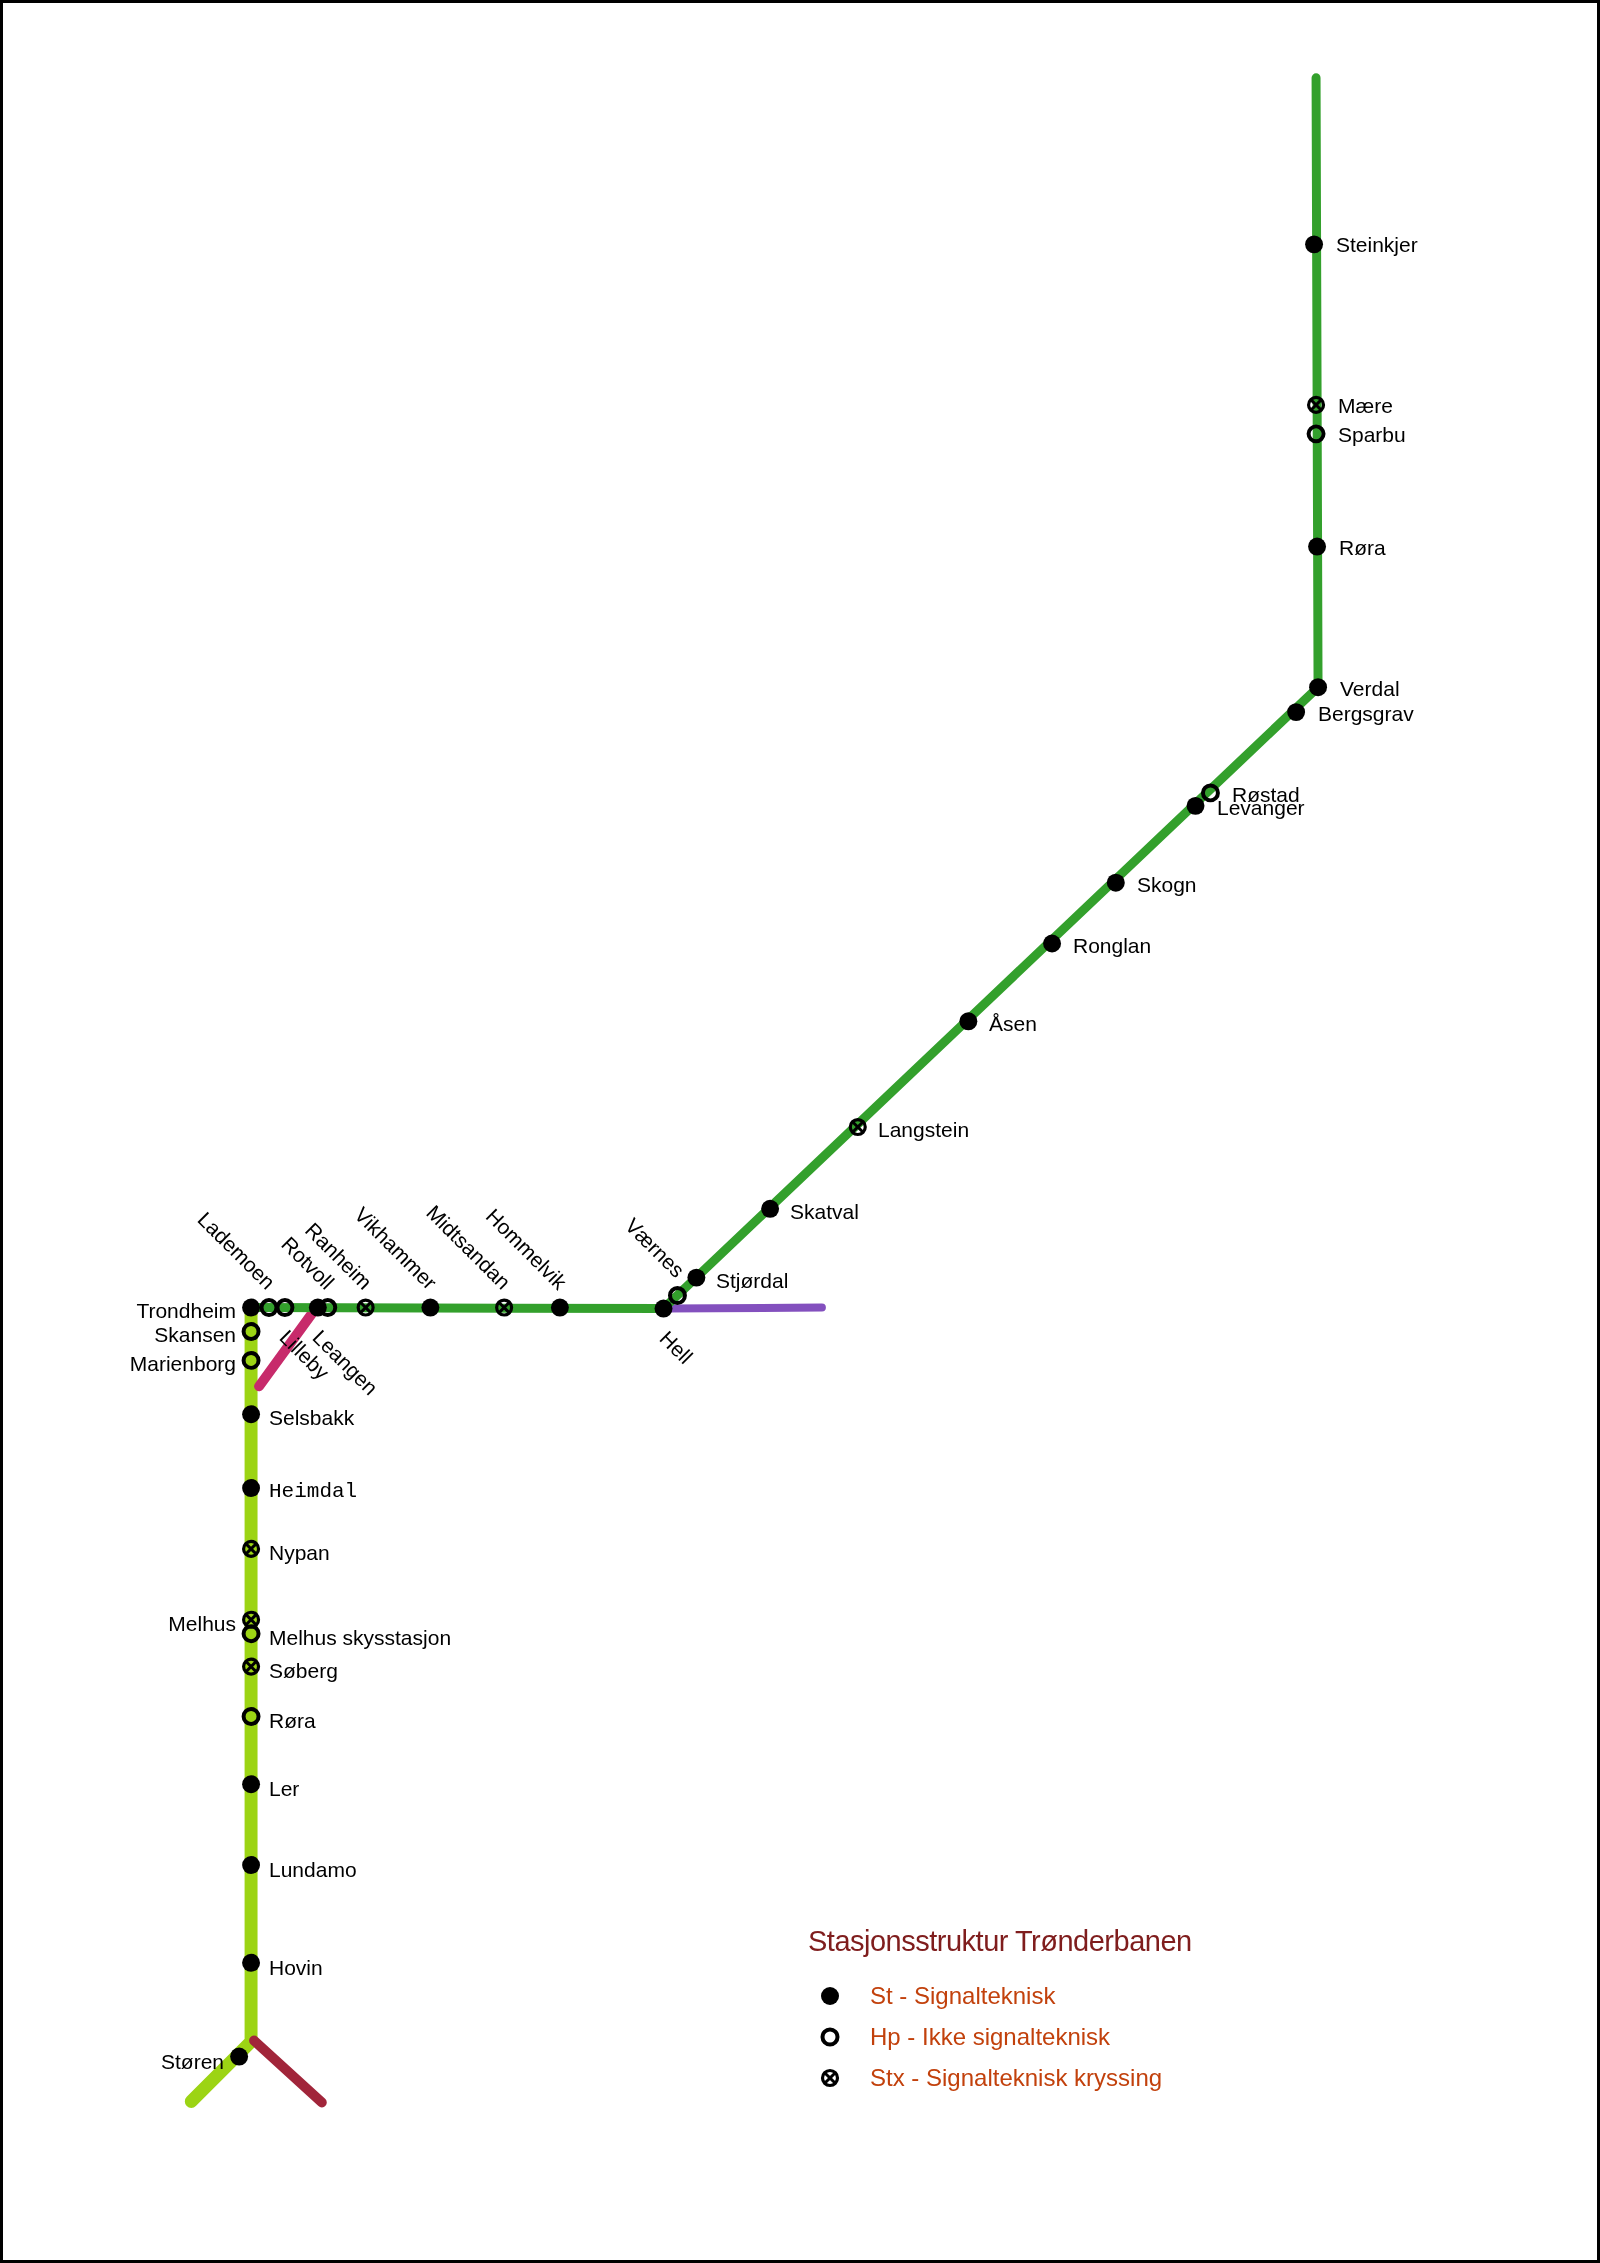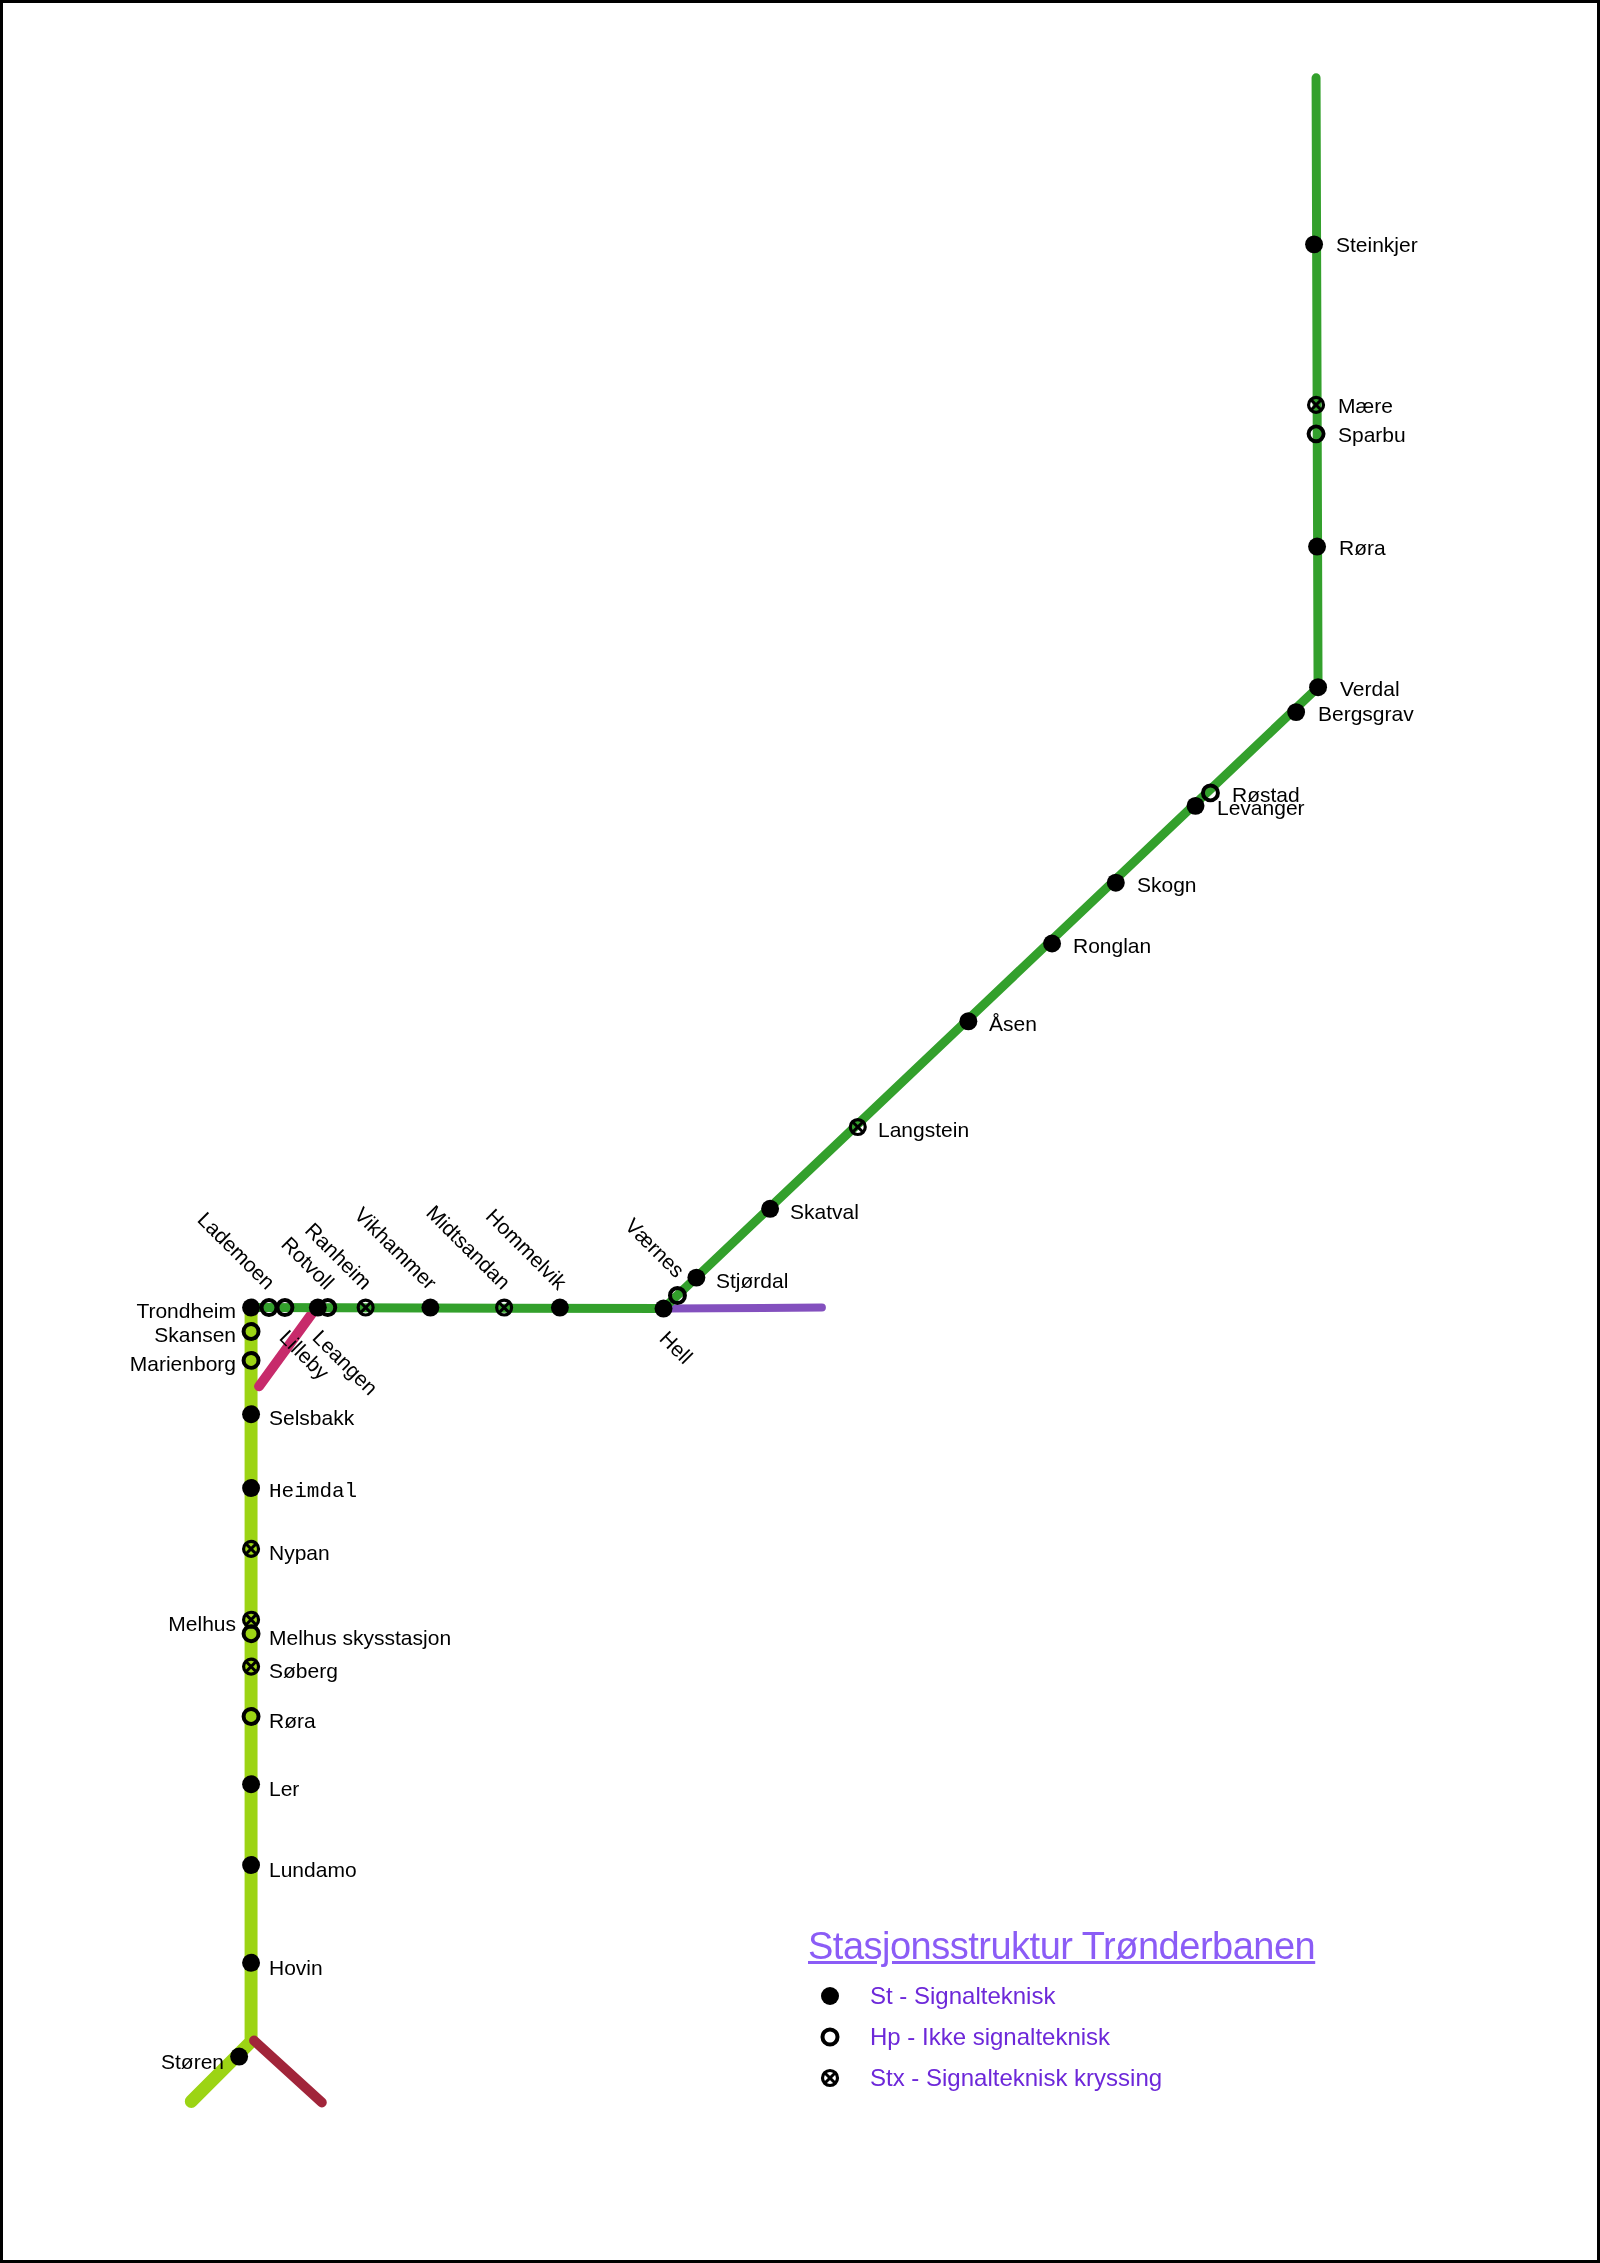--- a/index.html
+++ b/index.html
@@ -33,38 +33,37 @@
   .diag-above { transform-origin: 100% 100%; transform: rotate(45deg); }
   .diag-below { transform-origin: 0 0; transform: rotate(45deg); }
   .legend {
     position: absolute;
     left: 805px; top: 1922px;
     width: 560px; height: 180px;
   }
   .legend-title {
     position: absolute;
     left: 0; top: 0;
-    font-size: 38px;
-    color: #8b5cf6;
+    font-size: 29px;
+    color: #7f1d1d;
     white-space: nowrap;
     letter-spacing: -0.5px;
-    text-decoration: underline;
   }
   .legend-row {
     position: absolute;
     left: 0;
     height: 24px;
     display: flex;
     align-items: center;
   }
   .legend-symbol { margin-left: 10px; flex: 0 0 auto; }
   .legend-label {
     margin-left: 28px;
     font-size: 24px;
-    color: #6d28d9;
+    color: #c2410c;
     white-space: nowrap;
   }
 </style>
 </head>
 <body>
 
 <div class="frame">
   <svg class="map-canvas" width="1594" height="2257" viewBox="0 0 1600 2263" preserveAspectRatio="none">
       <polyline points="249,1311 249,2044 189,2104" fill="none" stroke="#9CD414" stroke-width="13" stroke-linecap="round" stroke-linejoin="round"></polyline>
       <polyline points="316,1306 257,1387" fill="none" stroke="#C72B6B" stroke-width="10" stroke-linecap="round" stroke-linejoin="round"></polyline>

